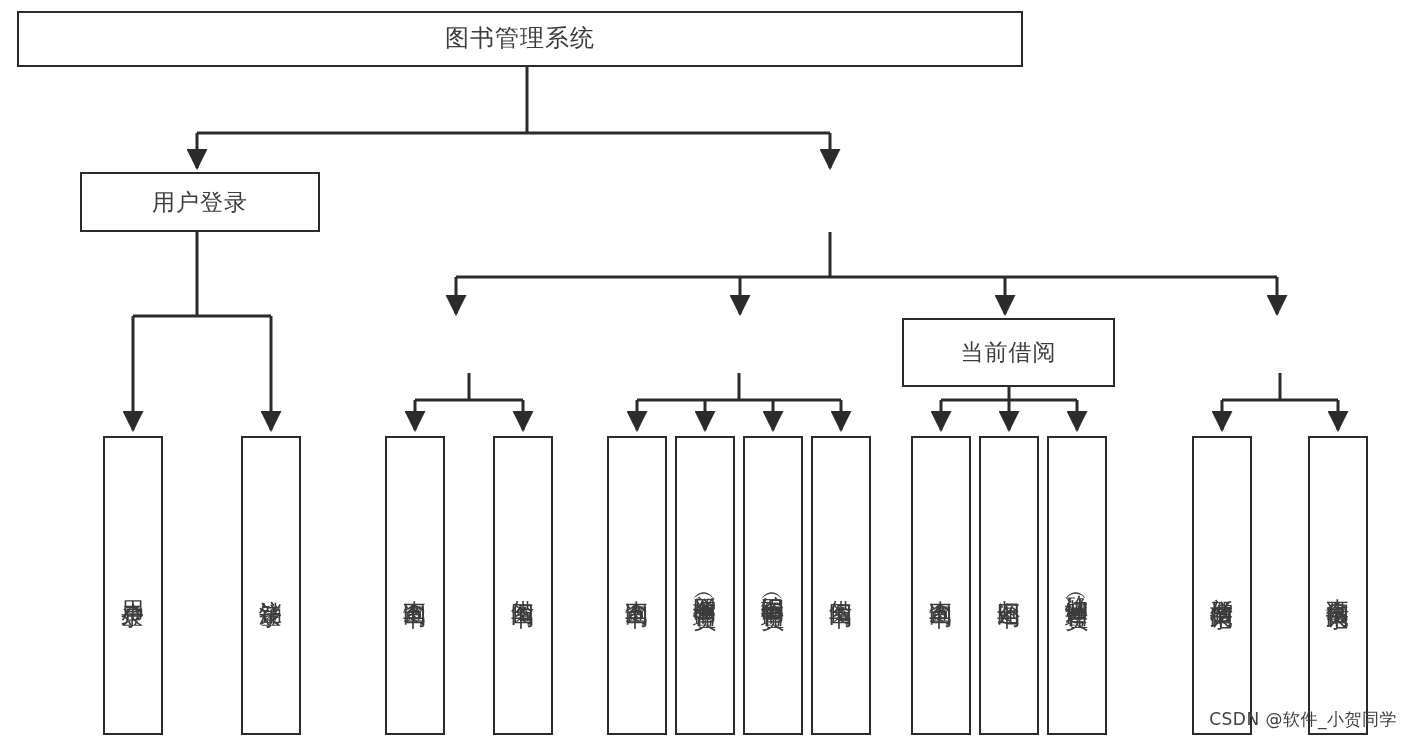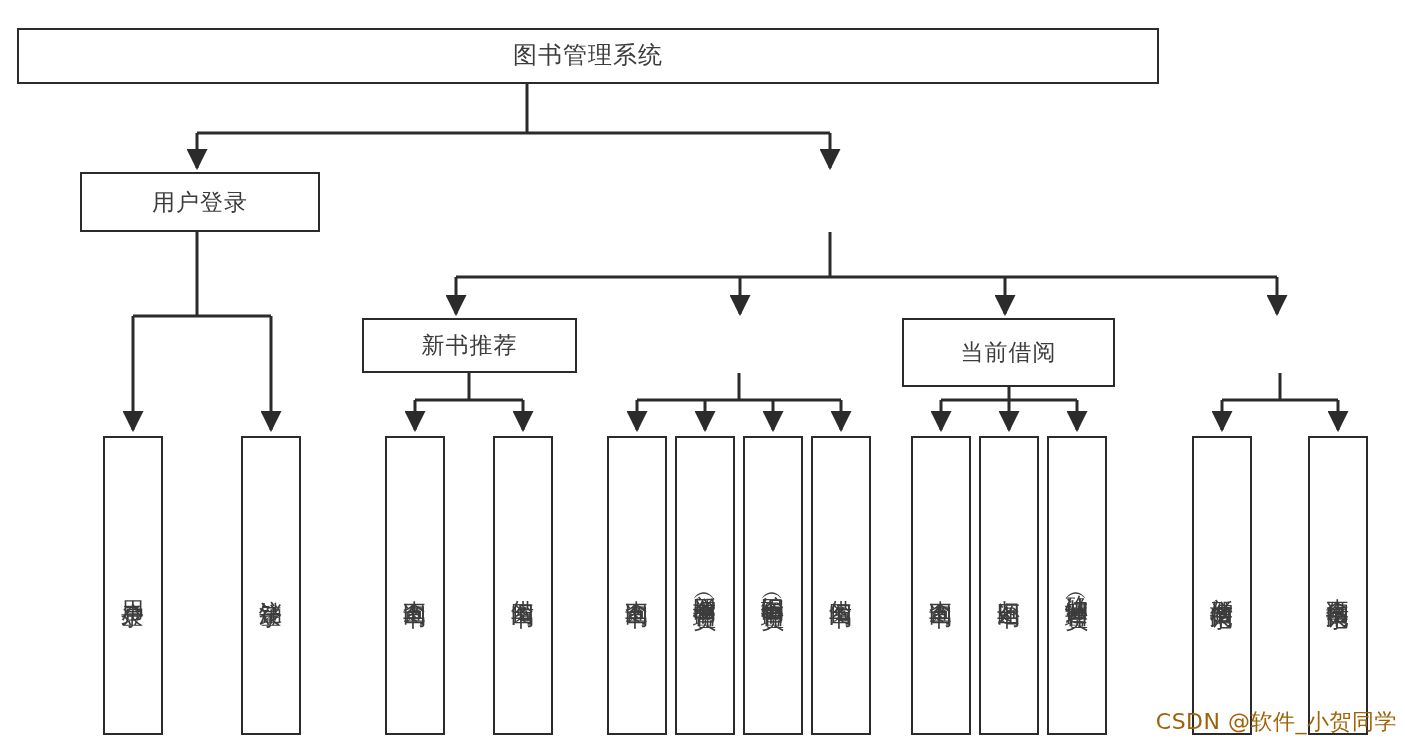--- a/index.html
+++ b/index.html
@@ -54,23 +54,23 @@
     text-orientation: upright;
     font-size: 23px;
     line-height: 1.22;
     letter-spacing: 2px;
     white-space: nowrap;
     color: #3c3c3c;
   }
   .watermark {
     position: absolute;
     right: 8px;
-    bottom: 10px;
-    font-size: 22px;
-    color: #a16207;
+    bottom: 16px;
+    font-size: 17px;
+    color: #404040;
     letter-spacing: 0.5px;
     white-space: nowrap;
   }
 </style>
 </head>
 <body>
 
 <div id="diagram">
 
   <svg id="edge-layer" viewBox="0 0 1405 747" width="1405" height="747" xmlns="http://www.w3.org/2000/svg">
@@ -116,32 +116,29 @@
       <path d="M 1009 400 L 1009 430" marker-end="url(#arrow)"></path>
       <path d="M 1077 400 L 1077 430" marker-end="url(#arrow)"></path>
 
       <path d="M 1280 373 L 1280 400"></path>
       <path d="M 1222 400 L 1338 400"></path>
       <path d="M 1222 400 L 1222 430" marker-end="url(#arrow)"></path>
       <path d="M 1338 400 L 1338 430" marker-end="url(#arrow)"></path>
     </g>
   </svg>
 
-  <div class="node horiz root" style="left:17px; top:11px; width:1142px; height:56px;margin-top:17px;">
+  <div class="node horiz root" style="left:17px; top:11px; width:1006px; height:56px;">
     <span>图书管理系统</span>
   </div>
 
   <div class="node horiz" style="left:80px; top:172px; width:240px; height:60px;">
     <span>用户登录</span>
   </div>
 
 
-  <div class="node horiz" style="left:362px; top:318px; width:215px; height:55px;">
-    <span>新书推荐</span>
-  </div>
 
 
   <div class="node horiz" style="left:902px; top:318px; width:213px; height:69px;">
     <span>当前借阅</span>
   </div>
 
 
   <div class="node leaf" style="left:103px; top:436px; width:60px; height:299px;">
     <span class="vtext">用户登录</span>
   </div>

